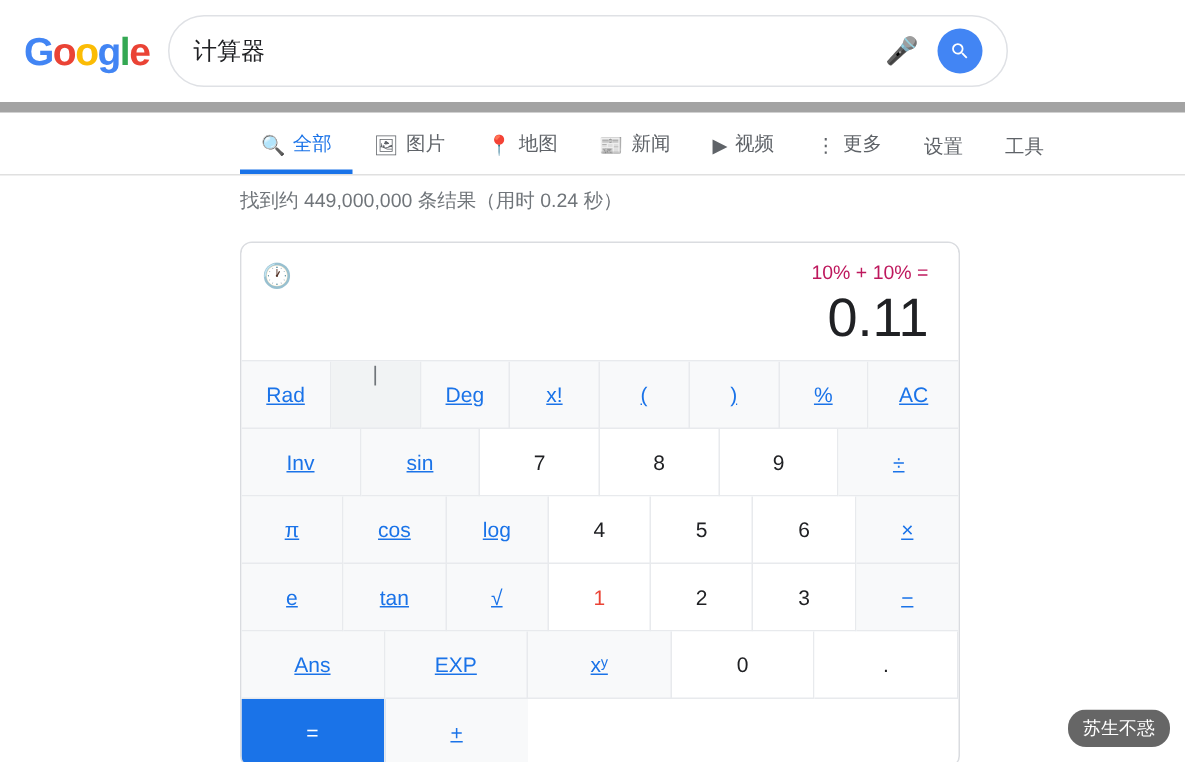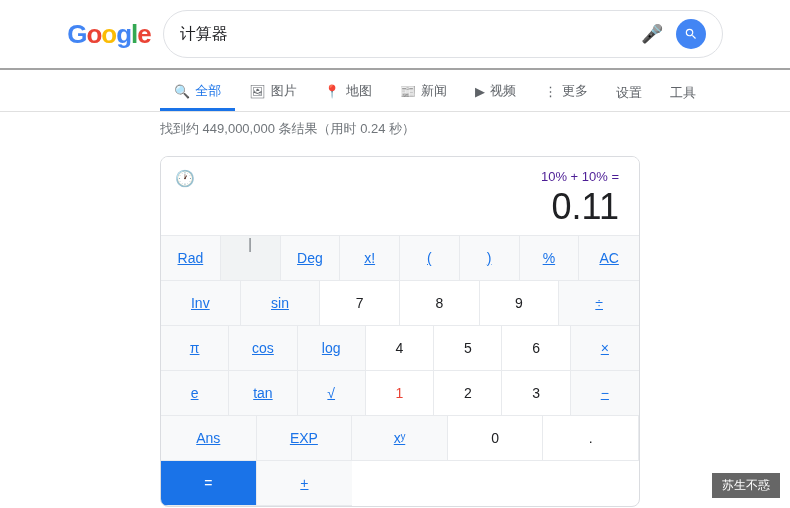--- a/index.html
+++ b/index.html
@@ -10,22 +10,21 @@
       min-height: 508px;
       overflow: hidden;
     }
 
     
     .header {
       display: flex;
       align-items: center;
       padding: 10px 16px;
       gap: 12px;
-      border-bottom: 2px solid #a3a3a3;
-      justify-content: center;
+      border-bottom: 7px solid #a3a3a3;
     }
     .google-logo {
       font-size: 26px;
       font-weight: 700;
       letter-spacing: -1px;
       cursor: default;
       user-select: none;
     }
     .logo-b { color: #4285F4; }
     .logo-l { color: #EA4335; }
@@ -140,21 +139,21 @@
       color: #70757a;
       font-size: 16px;
       cursor: pointer;
       position: absolute;
       top: 12px;
       left: 14px;
     }
     .expression-line {
       text-align: right;
       font-size: 13px;
-      color: #4c1d95;
+      color: #be185d;
       padding-right: 4px;
       min-height: 18px;
     }
     .result-line {
       text-align: right;
       font-size: 36px;
       font-weight: 300;
       color: #202124;
       padding-right: 4px;
       line-height: 1.1;
@@ -199,21 +198,21 @@
     }
 
     
     .watermark {
       position: fixed;
       bottom: 10px;
       right: 10px;
       background: rgba(0,0,0,0.6);
       color: white;
       padding: 4px 10px;
-      border-radius: 0;
+      border-radius: 12px;
       font-size: 12px;
       text-align: right;
     }
   </style>
 </head>
 <body>
 
 <div class="header">
   <div class="google-logo">
     <span class="logo-b">G</span><span class="logo-l">o</span><span class="logo-u">o</span><span class="logo-e">g</span><span class="logo-o">l</span><span class="logo-o2">e</span>

